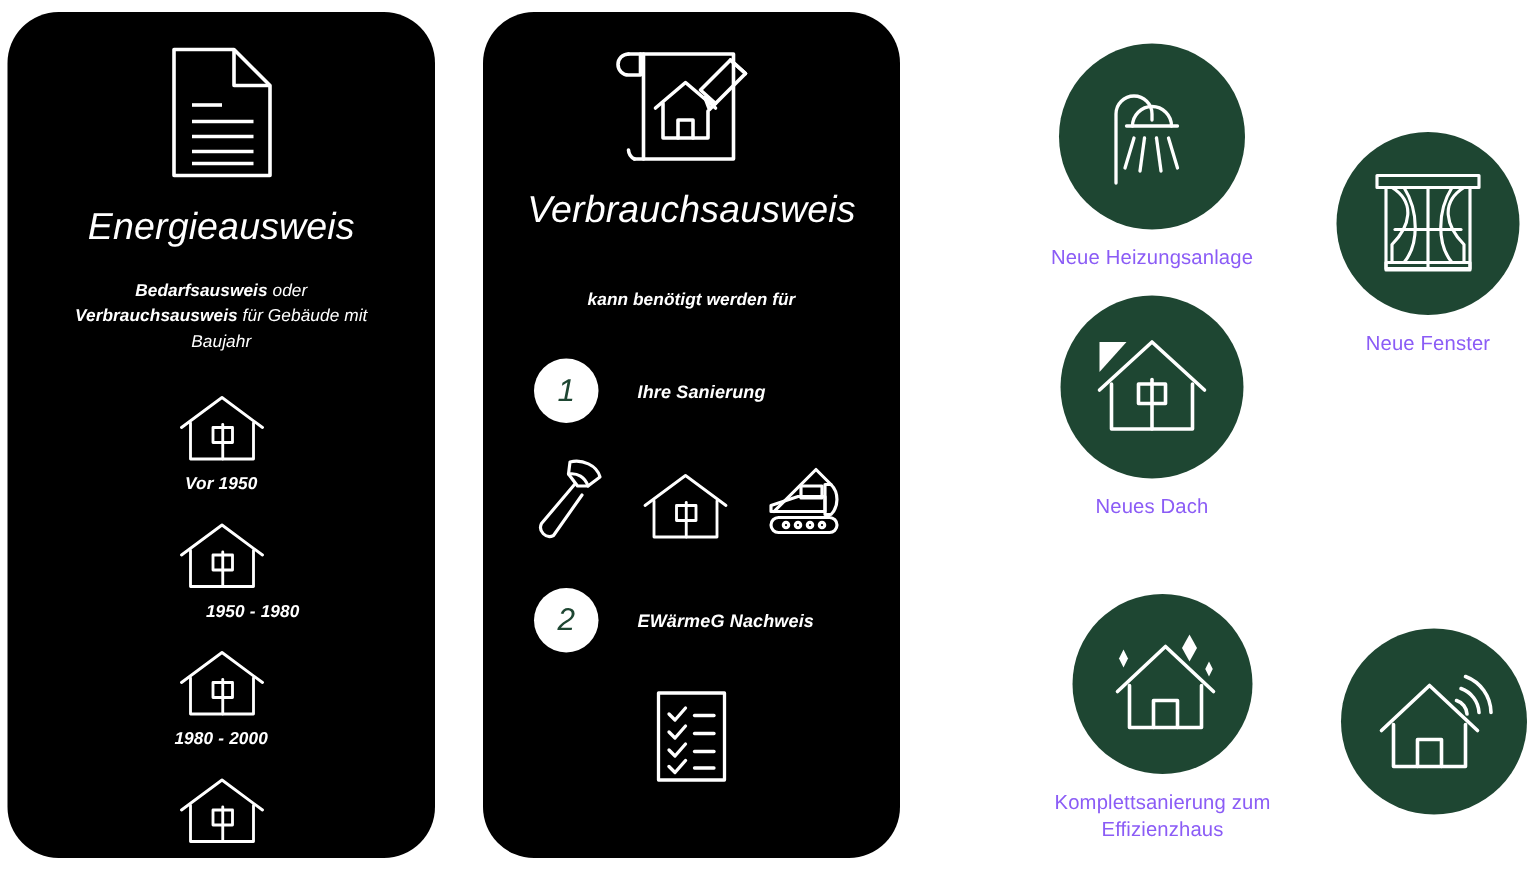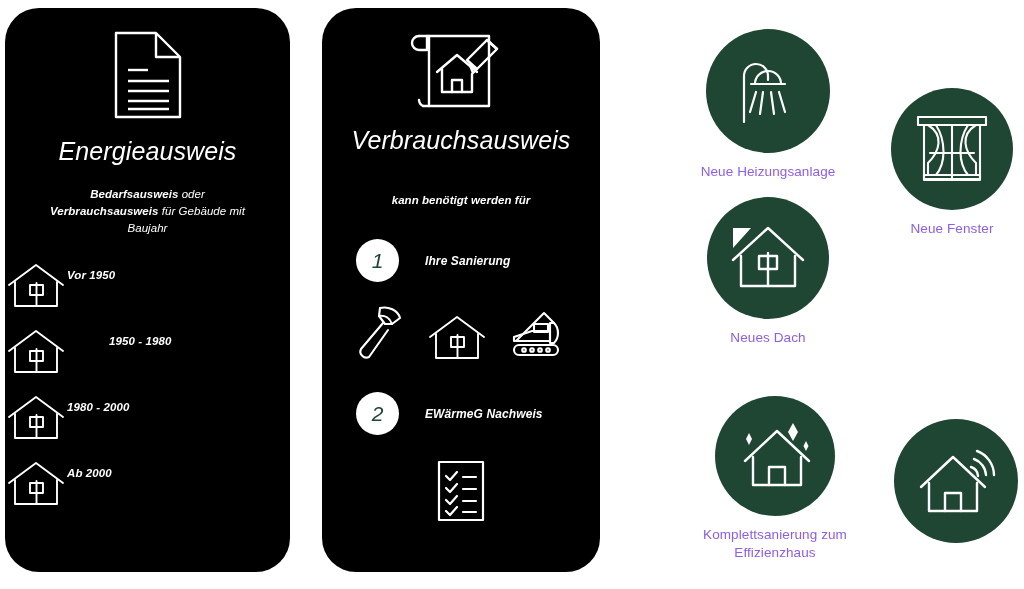--- a/index.html
+++ b/index.html
@@ -25,21 +25,21 @@
   .card-sub{
     font-size:11.5px;line-height:1.5;font-weight:400;color:#fff;
     margin:0 auto;letter-spacing:.05px;
   }
   .card-sub b{font-weight:700;}
   .card-sub.all-bold{font-weight:700;}
 
   .doc-icon-wrap{display:flex;justify-content:center;}
 
   
-  .year-block{display:flex;flex-direction:row;}
+  .year-block{display:flex;flex-direction:column;align-items:center;}
   .year-label{font-size:11.5px;font-weight:700;color:#fff;letter-spacing:.1px;}
 
   
   .step-row{display:flex;align-items:center;gap:26px;padding-left:34px;}
   .step-badge{
     width:43px;height:43px;border-radius:50%;background:#ffffff;
     color:#1e4632;font-size:21px;font-weight:500;
     display:flex;align-items:center;justify-content:center;flex:0 0 auto;
     line-height:1;
   }

